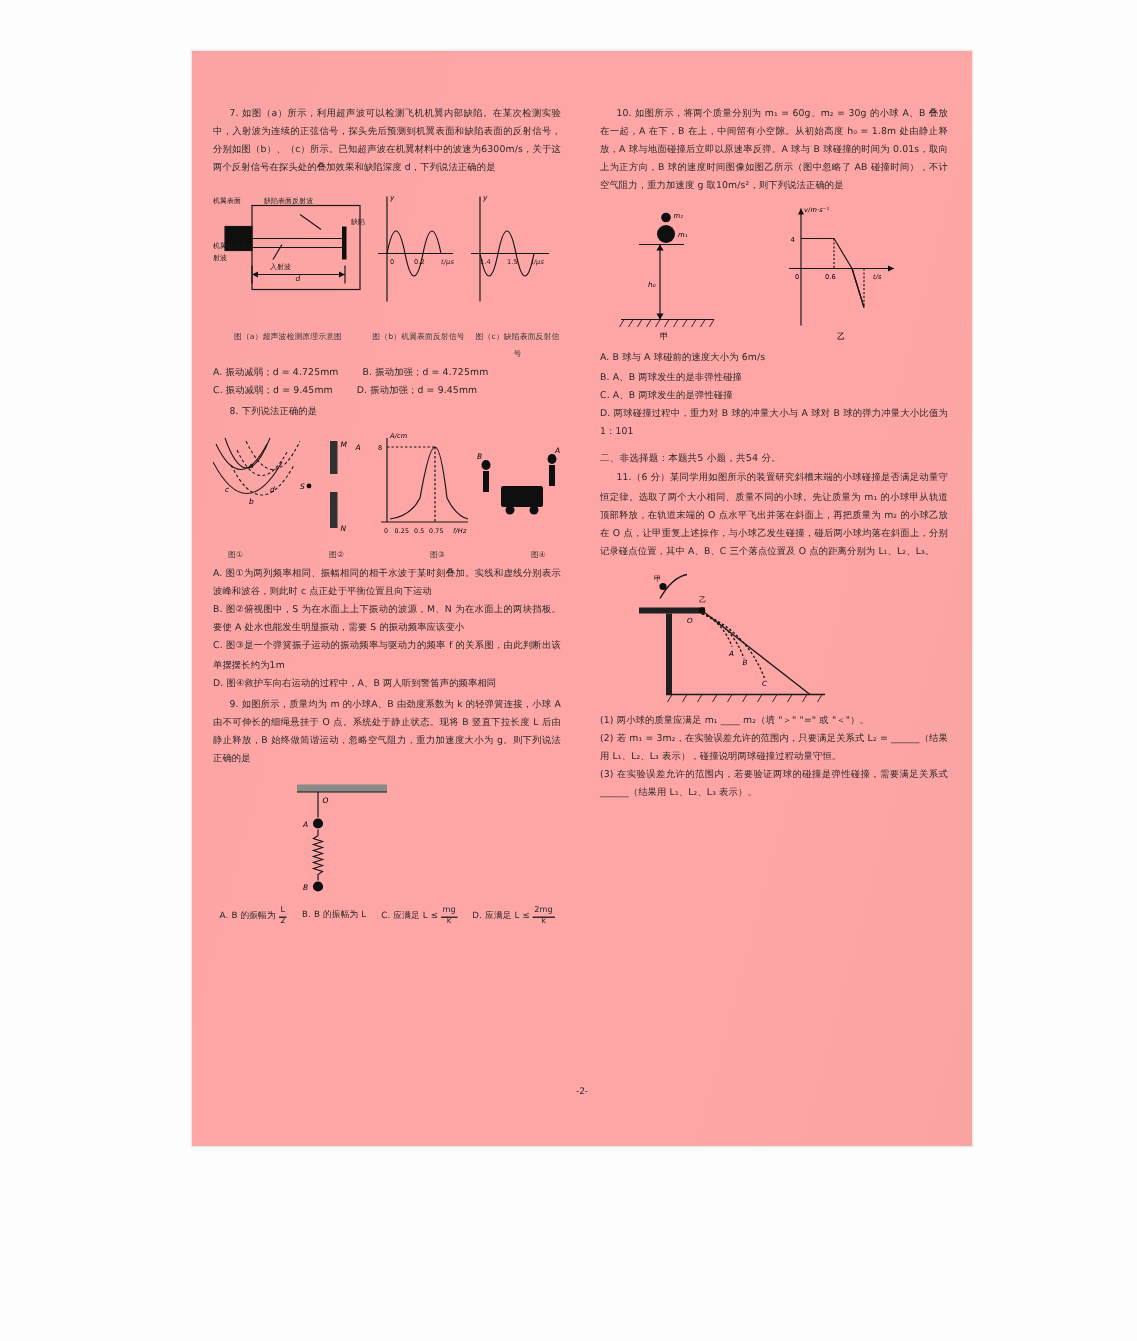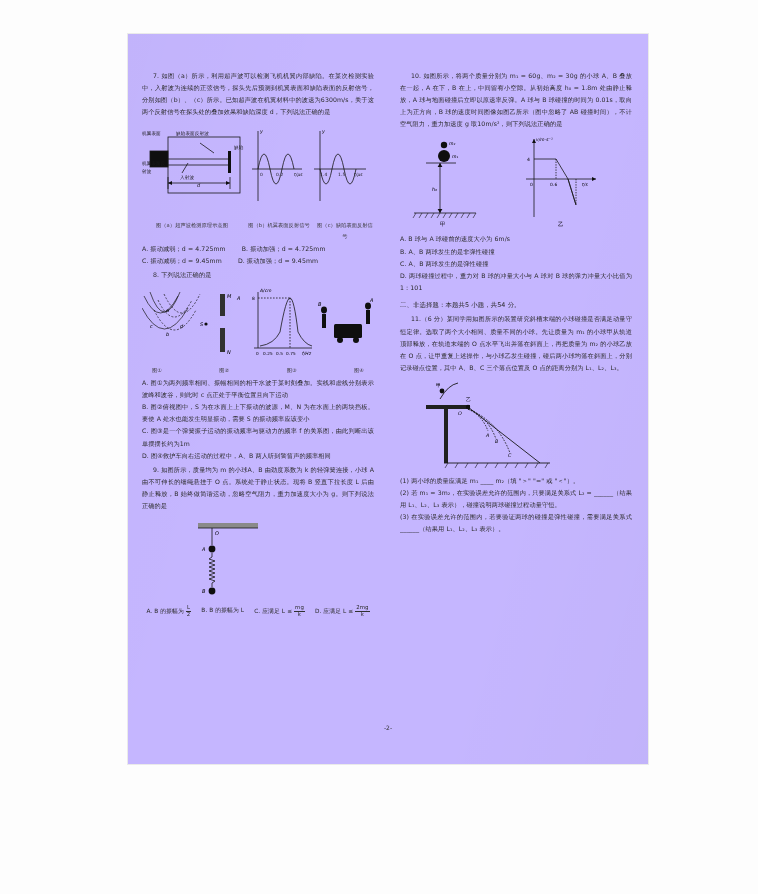--- a/index.html
+++ b/index.html
@@ -9,21 +9,21 @@
     color:#1a1a1a;
     overflow:hidden;
   }
   .page{
     position:relative;width:758px;height:894px;
     background:#fdfdfd;
   }
   
   .sheet{
     position:absolute;left:128px;top:34px;width:520px;height:730px;
-    background:#c4b5fd;
+    background:#fca5a5;
     box-shadow:0 0 0 1px #e8e8e8;
     filter:contrast(1.02);
   }
   .sheet:before{
     content:"";position:absolute;inset:0;
     background:linear-gradient(105deg,rgba(0,0,0,0.015) 0%,rgba(0,0,0,0) 30%,rgba(0,0,0,0) 70%,rgba(0,0,0,0.02) 100%);
     pointer-events:none;
   }
   .col{
     position:absolute;top:36px;width:232px;

